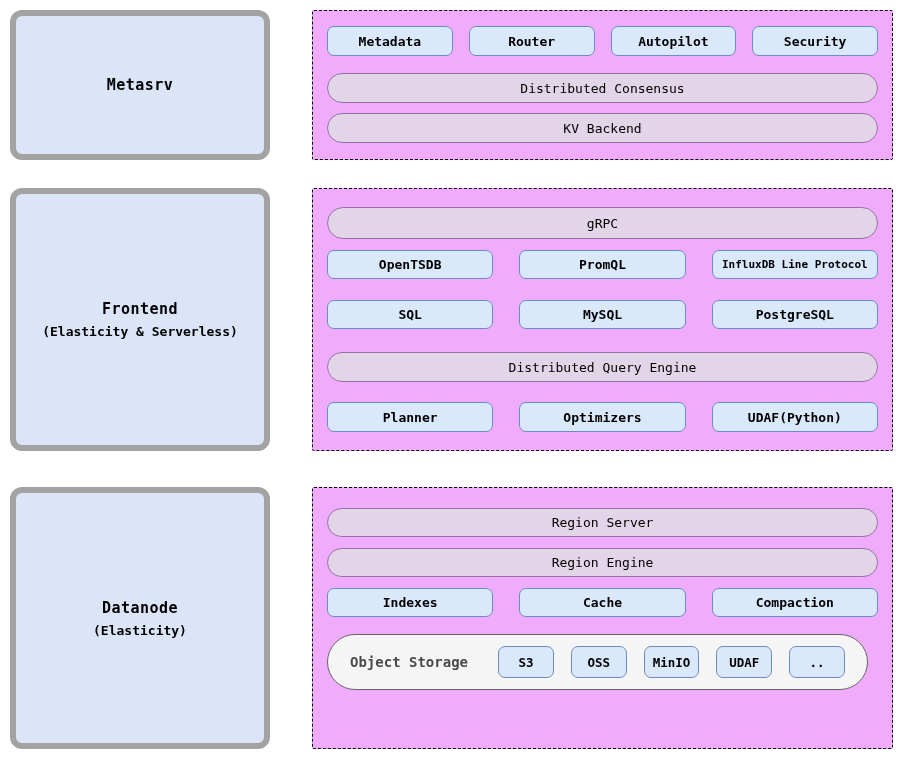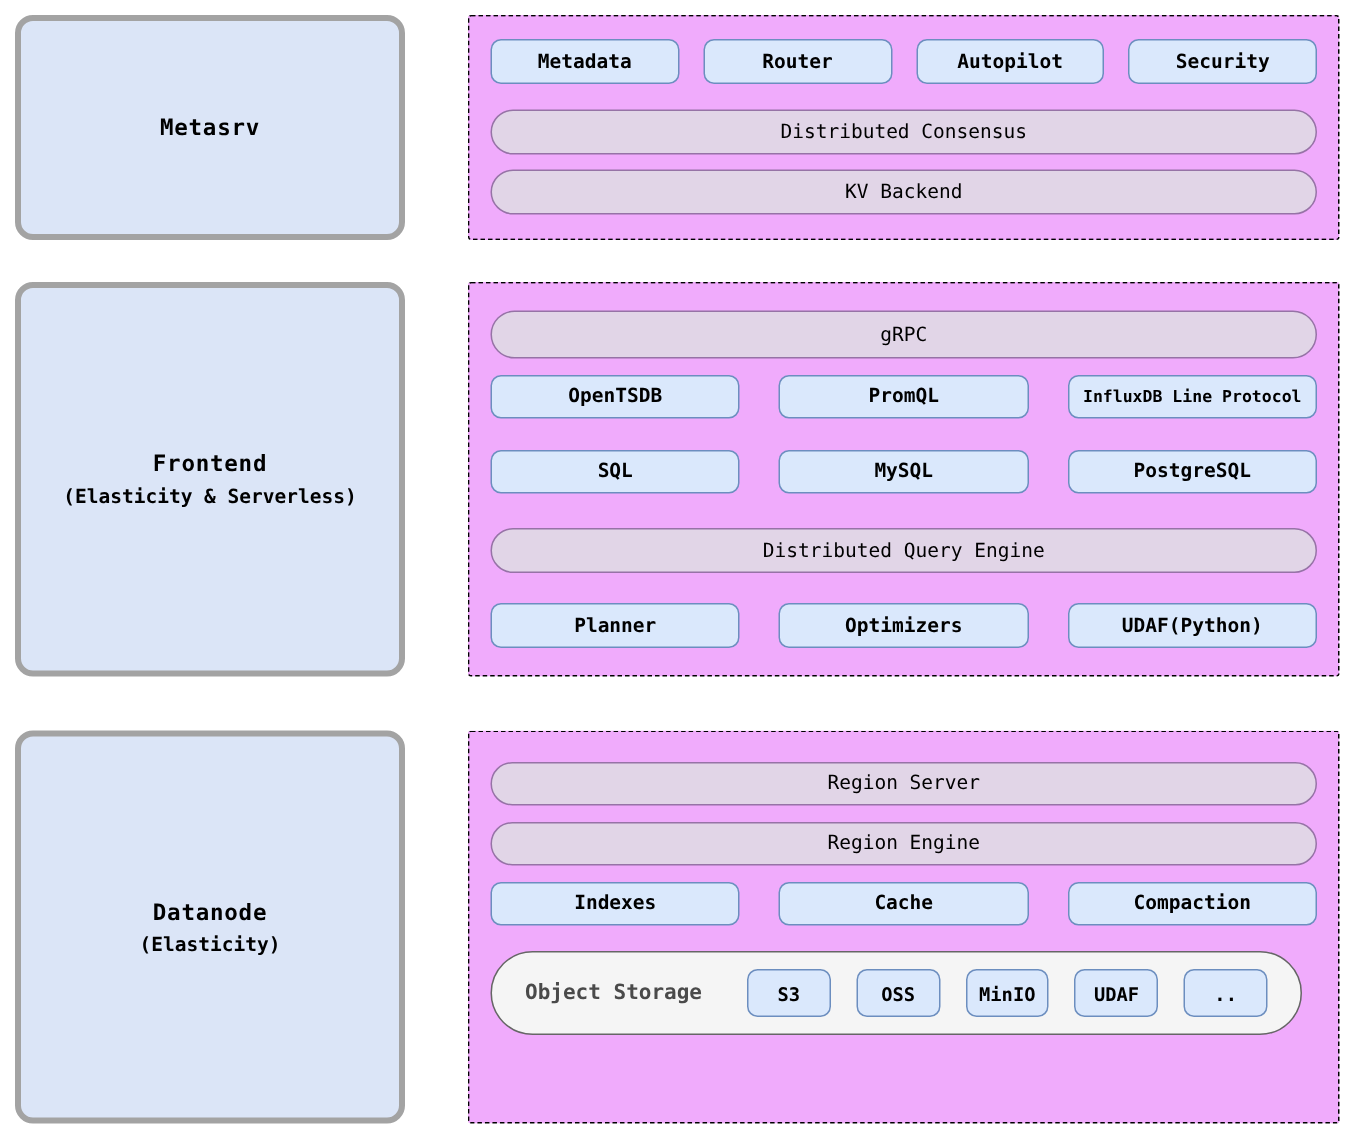--- a/index.html
+++ b/index.html
@@ -6,21 +6,21 @@
   body{width:903px;height:762px;font-family:"DejaVu Sans Mono","Liberation Mono",monospace;color:#000;}
   .canvas{box-sizing:border-box;width:903px;height:762px;padding:10px 10px 0 10px;background:#fff;}
 
   .row{display:flex;gap:42px;align-items:stretch;}
   .row-1{height:150px;margin-bottom:28px;}
   .row-2{height:263px;margin-bottom:36px;}
   .row-3{height:262px;}
 
   .group-box{
     flex:none;width:260px;box-sizing:border-box;
-    background:#dbe5f7;border:4px solid #a3a3a3;border-radius:12px;
+    background:#dbe5f7;border:6px solid #a3a3a3;border-radius:12px;
     display:flex;flex-direction:column;justify-content:center;align-items:center;
     text-align:center;
   }
   .group-title{font-size:15px;font-weight:bold;letter-spacing:.5px;}
   .group-sub{font-size:13px;font-weight:bold;margin-top:6px;}
 
   .panel{
     flex:1;box-sizing:border-box;border:1px dashed #000;border-radius:2px;background:#f0abfc;
   }
   .panel-1{padding:15px 14px 0 14px;}

